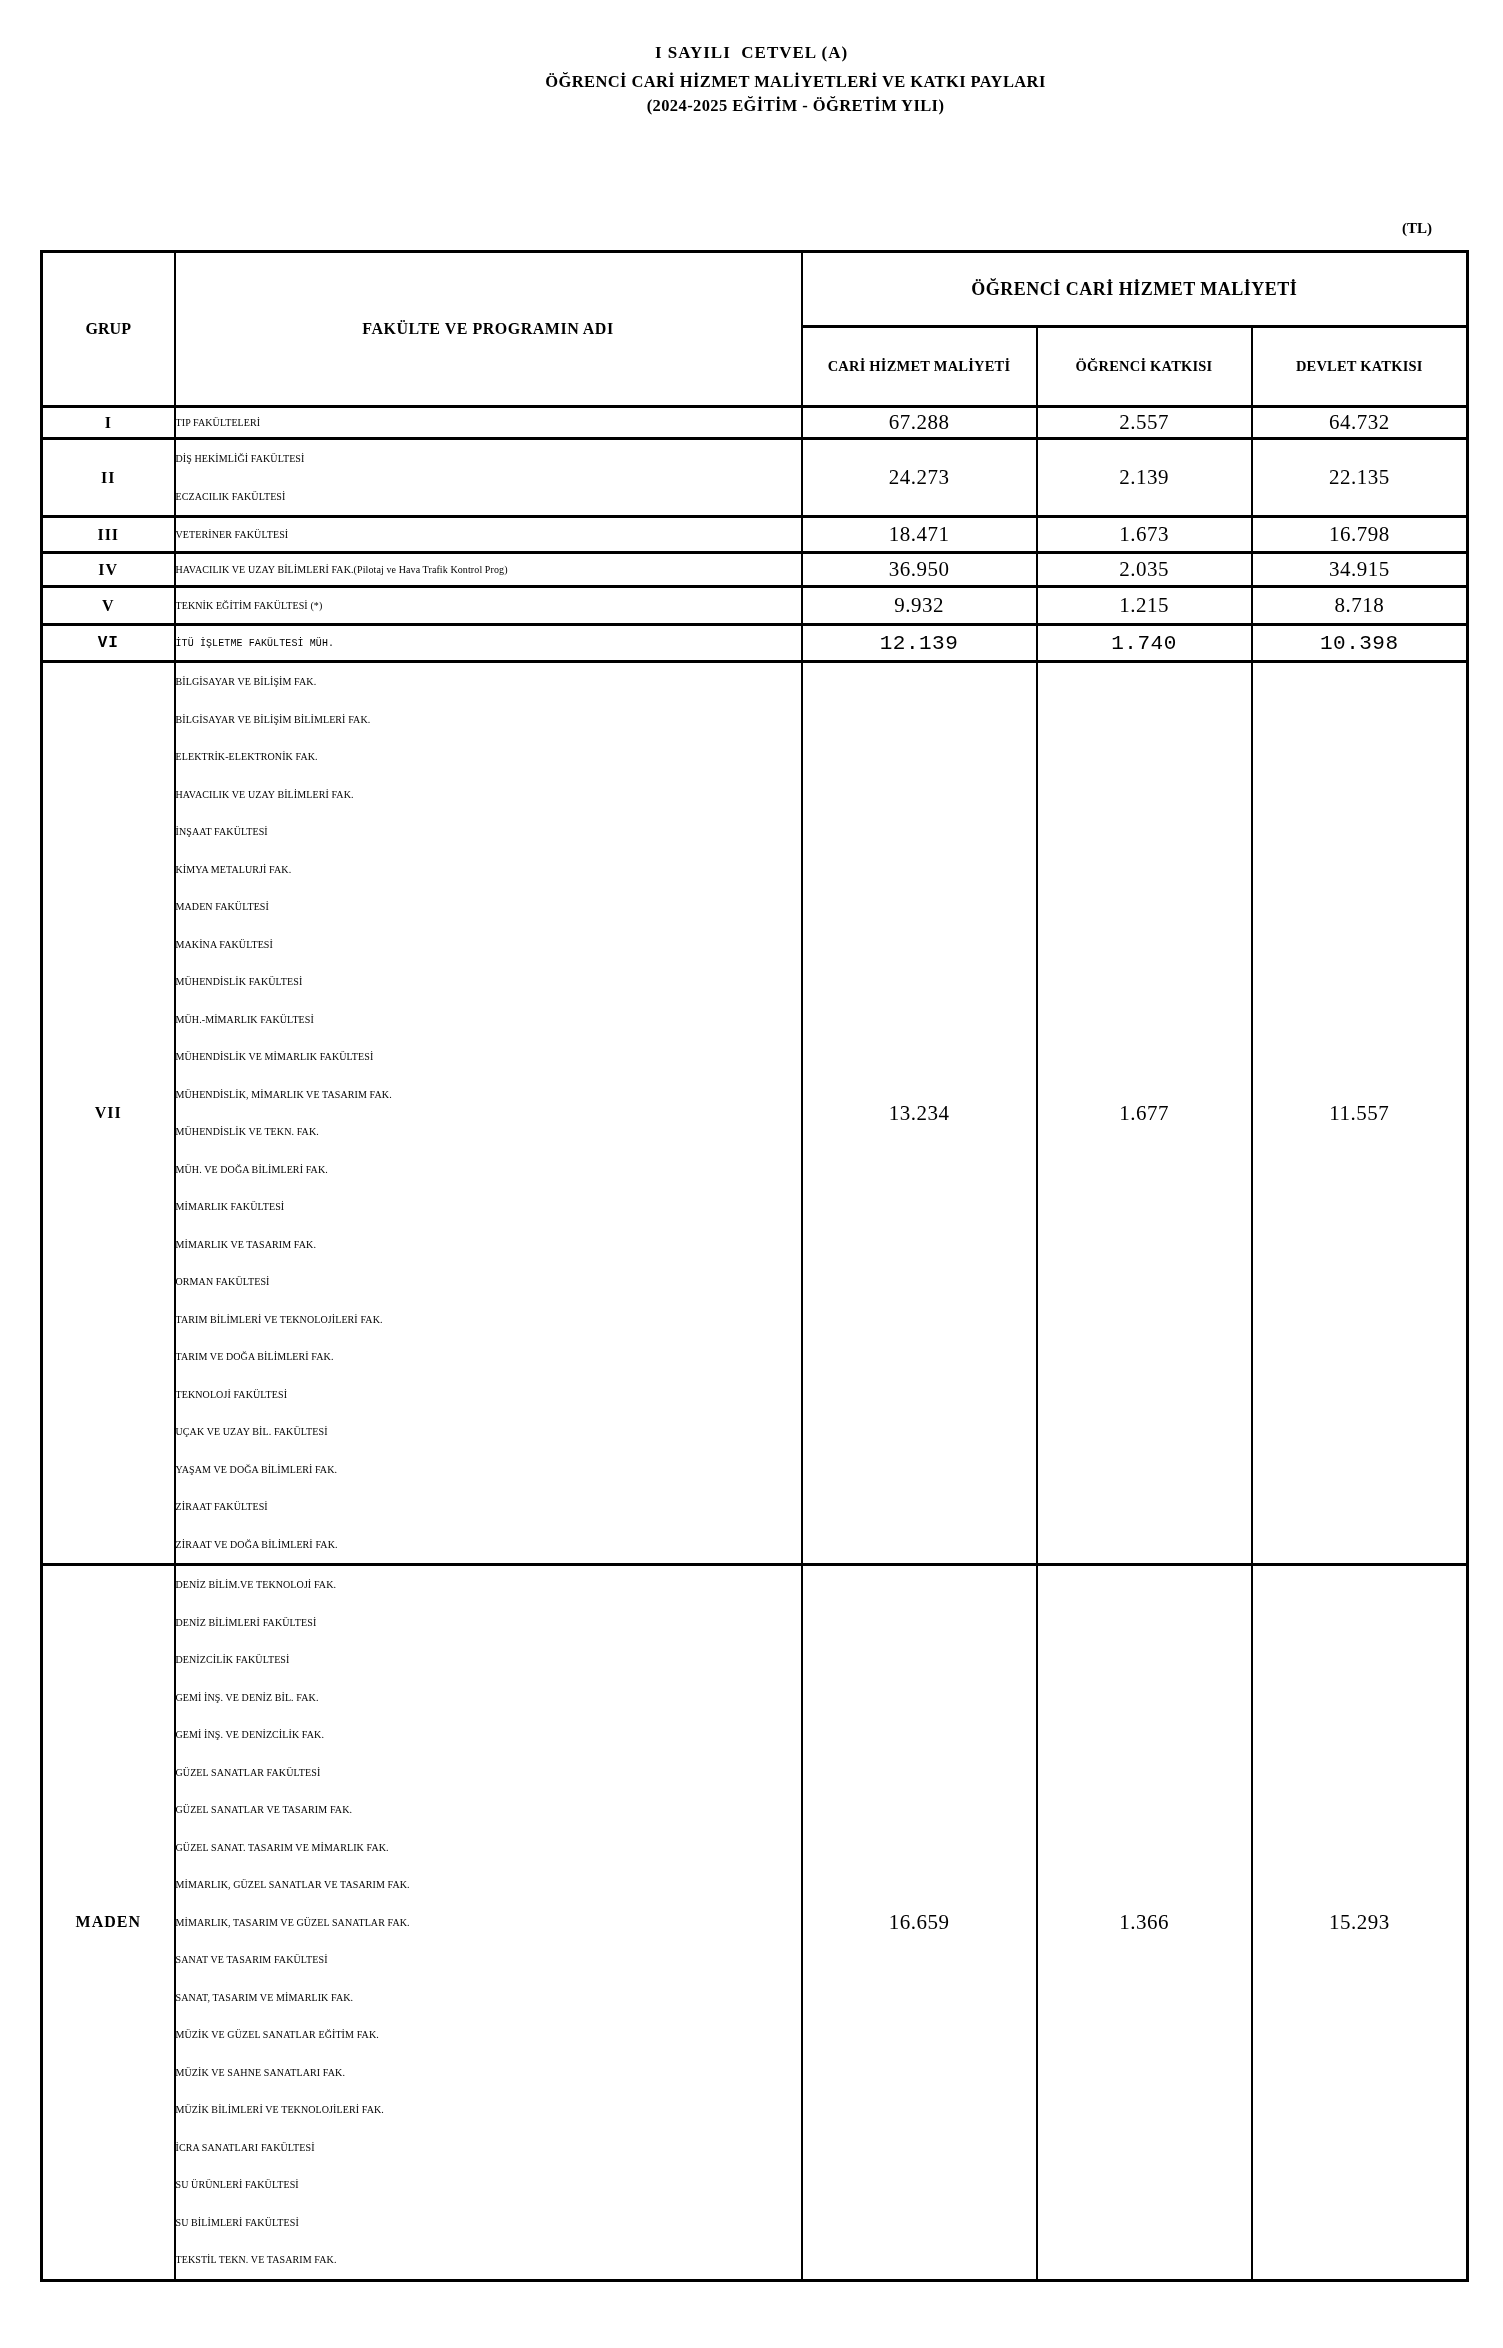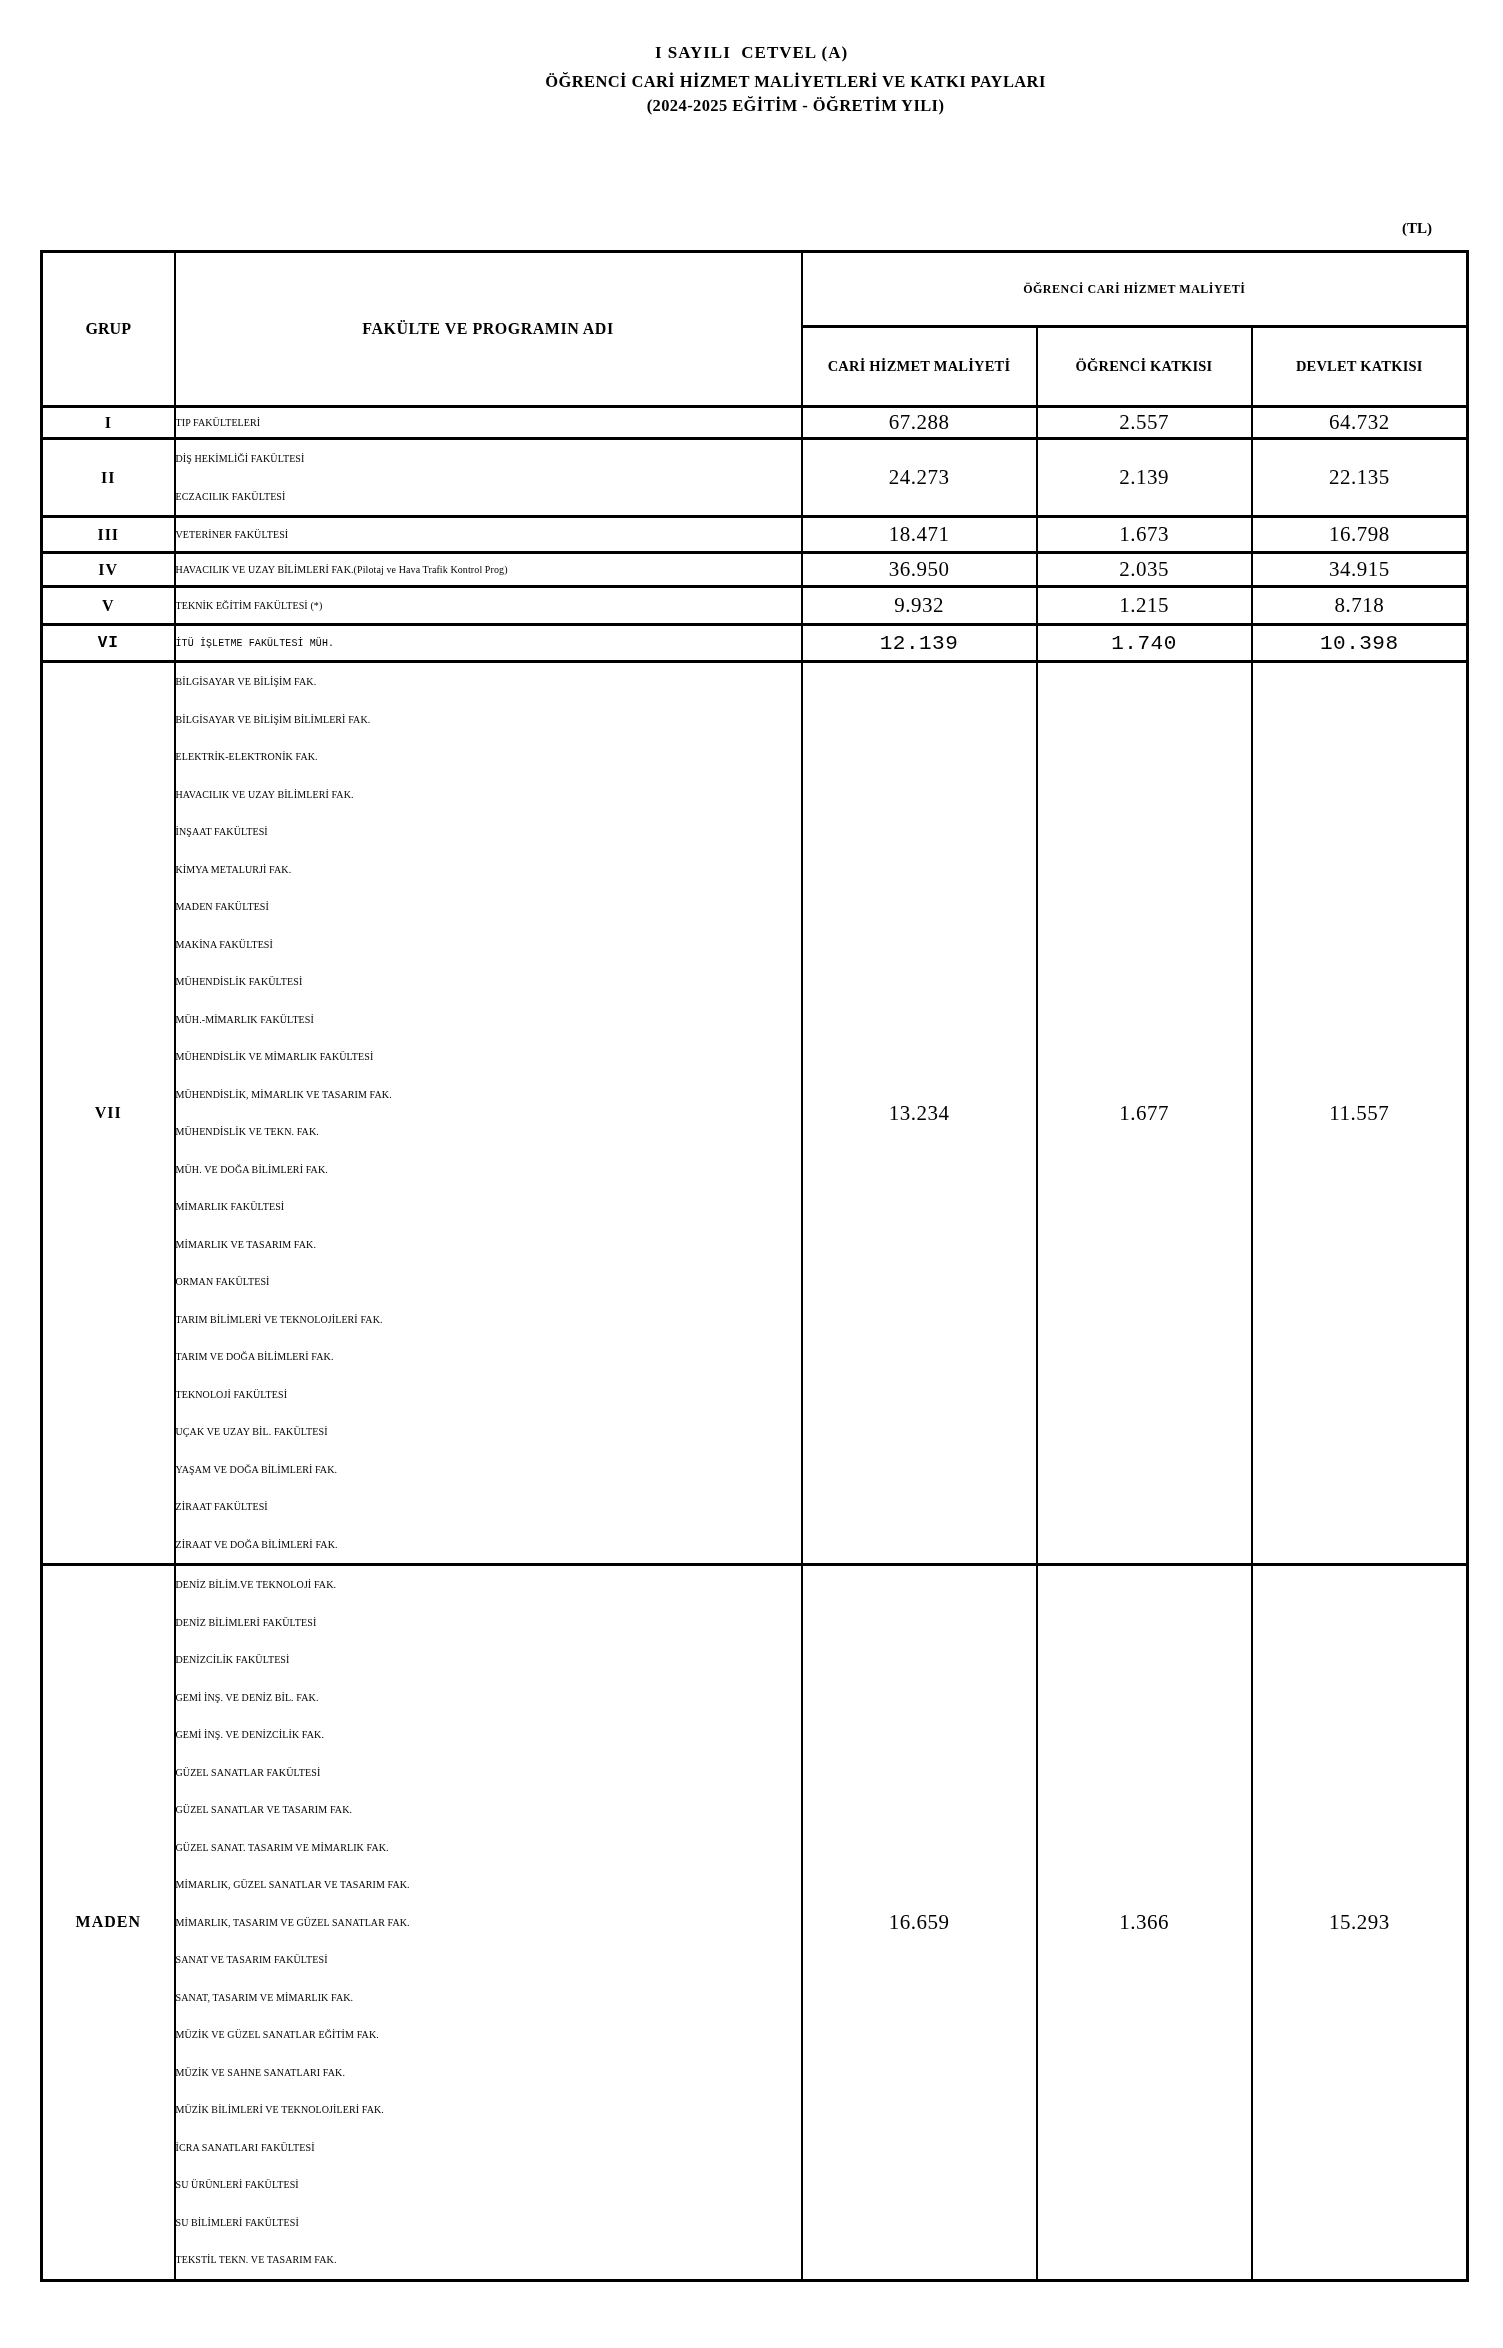--- a/index.html
+++ b/index.html
@@ -35,21 +35,21 @@
     border-top:3px solid #000;border-bottom:3px solid #000;
     padding:0;vertical-align:middle;
     overflow:hidden;
   }
   .cost-table{border:3px solid #000;}
   
   thead tr.h1{height:75px;}
   thead tr.h2{height:80px;}
   .th-grup{font-size:16px;font-weight:bold;text-align:center;}
   .th-fak{font-size:16px;font-weight:bold;text-align:center;letter-spacing:.5px;}
-  .th-group{font-size:12px;font-weight:bold;text-align:center;letter-spacing:.5px;}
+  .th-group{font-size:18px;font-weight:bold;text-align:center;letter-spacing:.5px;}
   .th-sub{font-size:14.5px;font-weight:bold;letter-spacing:.2px;}
   
   tr[data-grup="I"]{height:32px;}
   tr[data-grup="II"]{height:75px;}
   tr[data-grup="III"]{height:36px;}
   tr[data-grup="IV"]{height:34px;}
   tr[data-grup="V"]{height:38px;}
   tr[data-grup="VI"]{height:37px;font-family:Liberation Mono, monospace;}
   tr[data-grup="VII"]{height:901px;}
   tr[data-grup="VIII"]{height:712px;}

